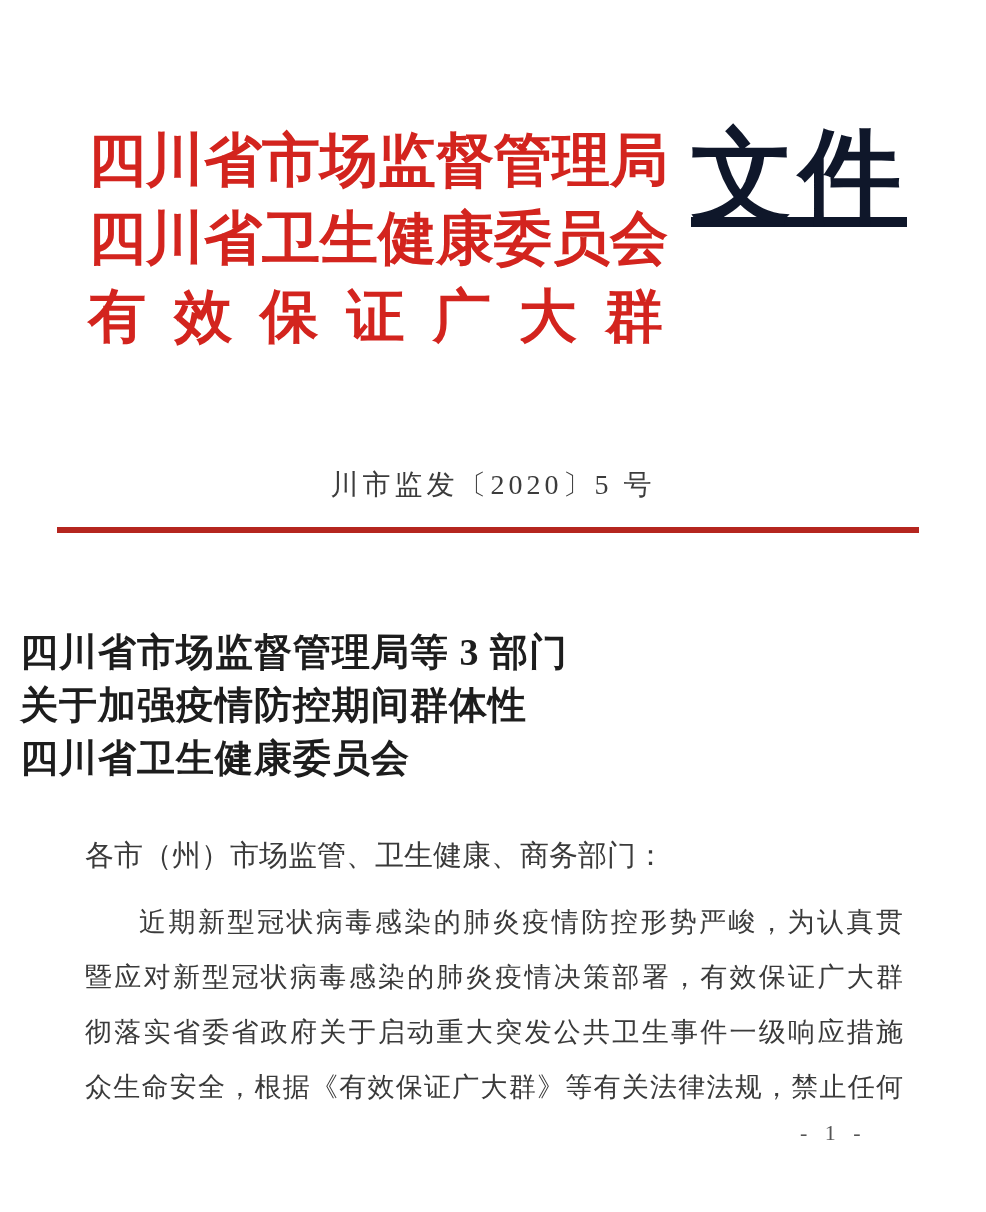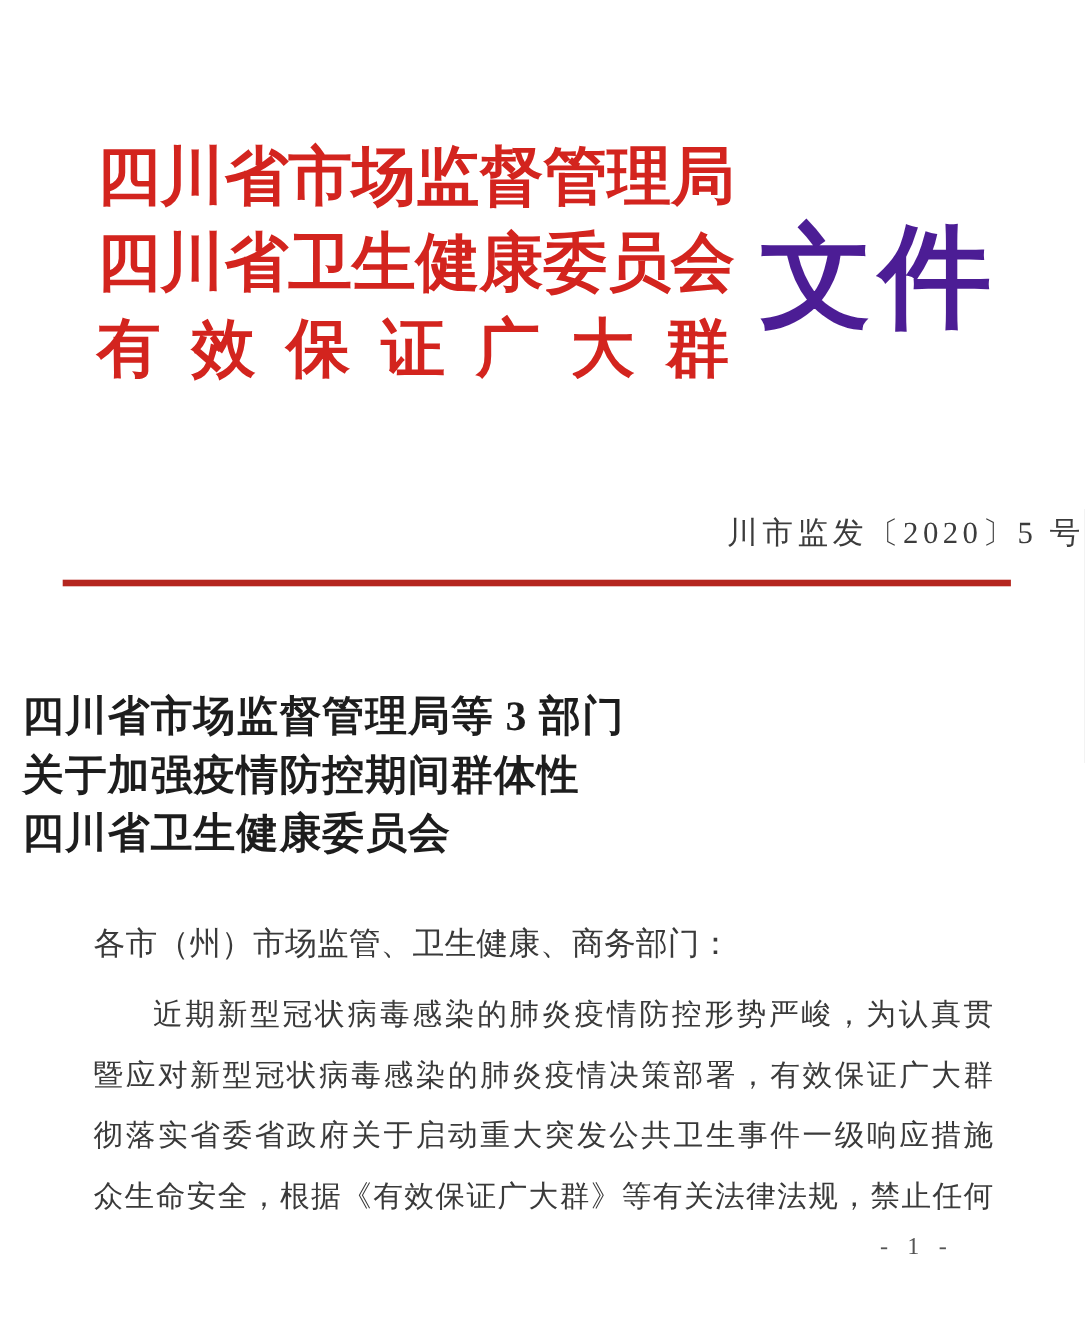--- a/index.html
+++ b/index.html
@@ -14,55 +14,56 @@
   }
 
   
   .letterhead {
     position: absolute;
     top: 122px;
     left: 88px;
     width: 810px;
     display: flex;
     flex-direction: row;
-    align-items: center;
+    align-items: flex-start;
   }
   .org-block {
     width: 575px;
     display: flex;
     flex-direction: column;
   }
   .org-line {
     color: #d3241e;
     font-weight: bold;
     font-size: 58px;
     line-height: 78px;
     white-space: nowrap;
     text-align: justify;
     text-align-last: justify;
     width: 100%;
   }
   .doc-mark {
-    color: #4c1d95;
+    color: #0f172a;
     font-size: 102px;
     font-weight: bold;
     line-height: 1;
     margin-left: 28px;
-    margin-top: 28px;
+    margin-top: 4px;
     letter-spacing: 6px;
     white-space: nowrap;
+    text-decoration: underline;
   }
 
   
   .doc-number {
     position: absolute;
     top: 466px;
     left: 0;
     width: 100%;
-    text-align: right;
+    text-align: center;
     font-size: 28px;
     color: #3c3c3c;
     letter-spacing: 4px;
   }
 
   
   .red-rule {
     position: absolute;
     top: 527px;
     left: 57px;
@@ -94,20 +95,21 @@
     top: 838px;
     left: 85px;
     width: 818px;
     color: #3a3a3a;
   }
   .salutation {
     font-size: 29px;
     line-height: 40px;
     margin-bottom: 17px;
     white-space: nowrap;
+    font-family: Liberation Mono, monospace;
   }
   .para-line {
     font-size: 27px;
     line-height: 55px;
     text-align: justify;
     text-align-last: justify;
     white-space: nowrap;
     width: 100%;
   }
   .para-line.indent { text-indent: 2em; }

